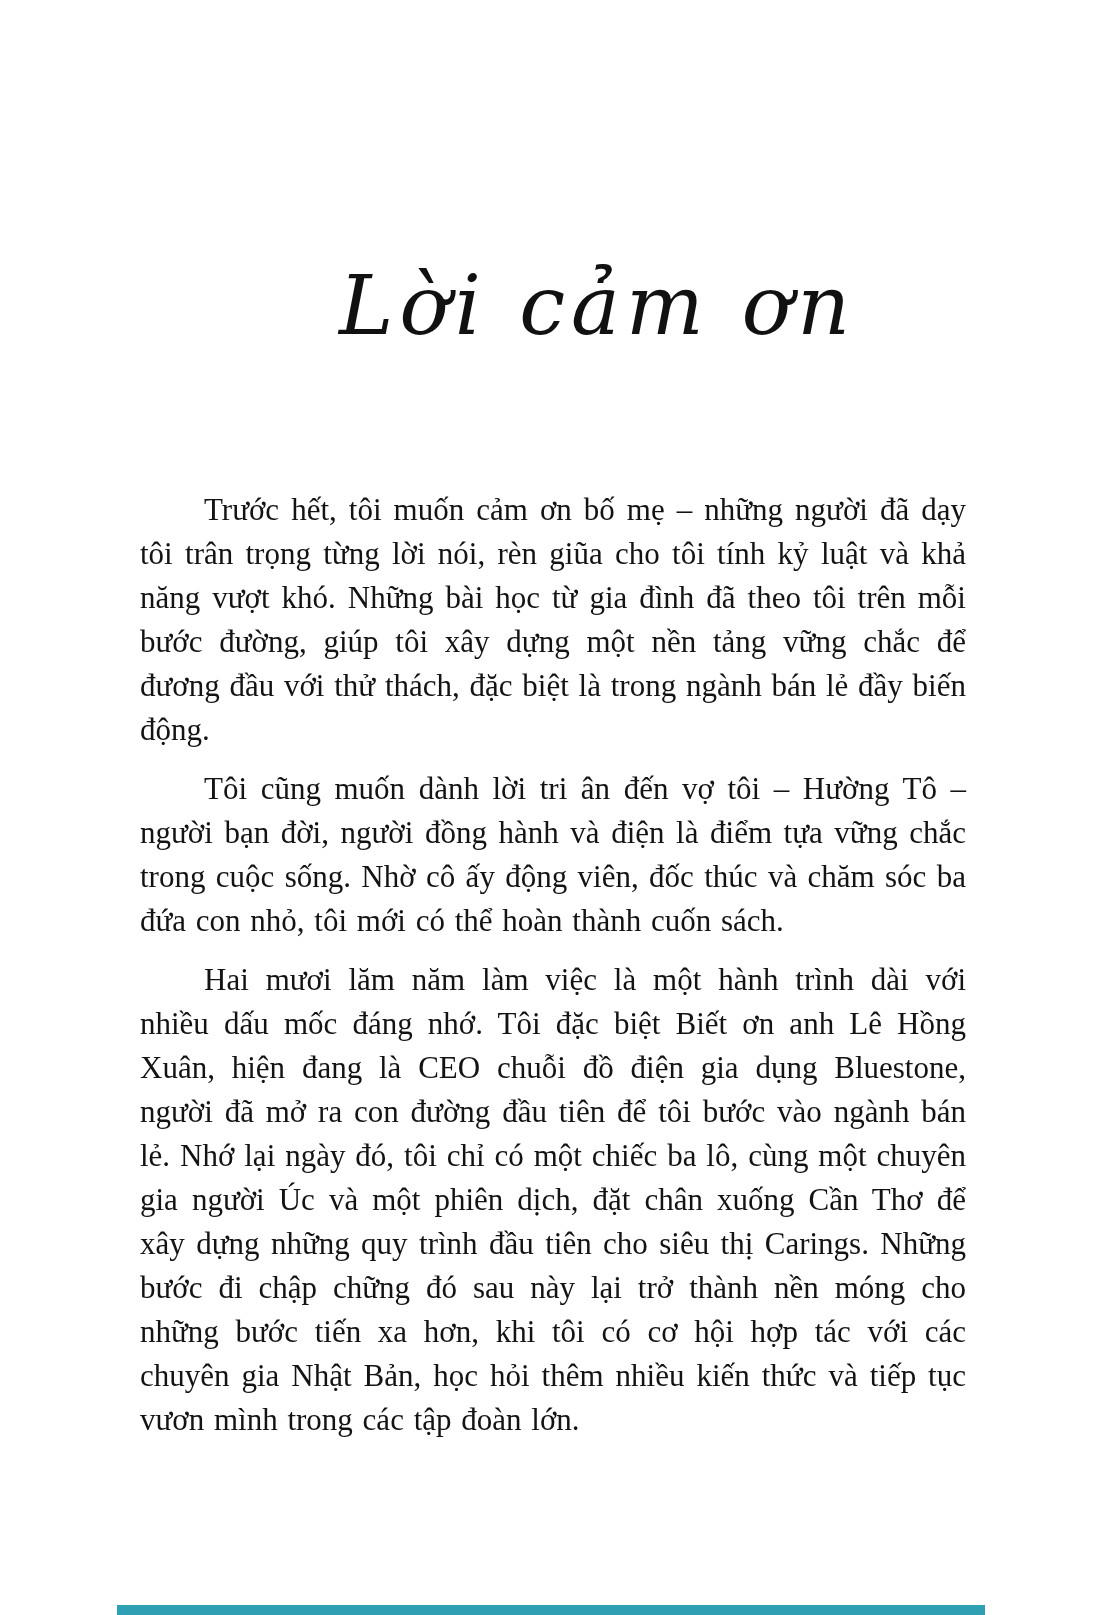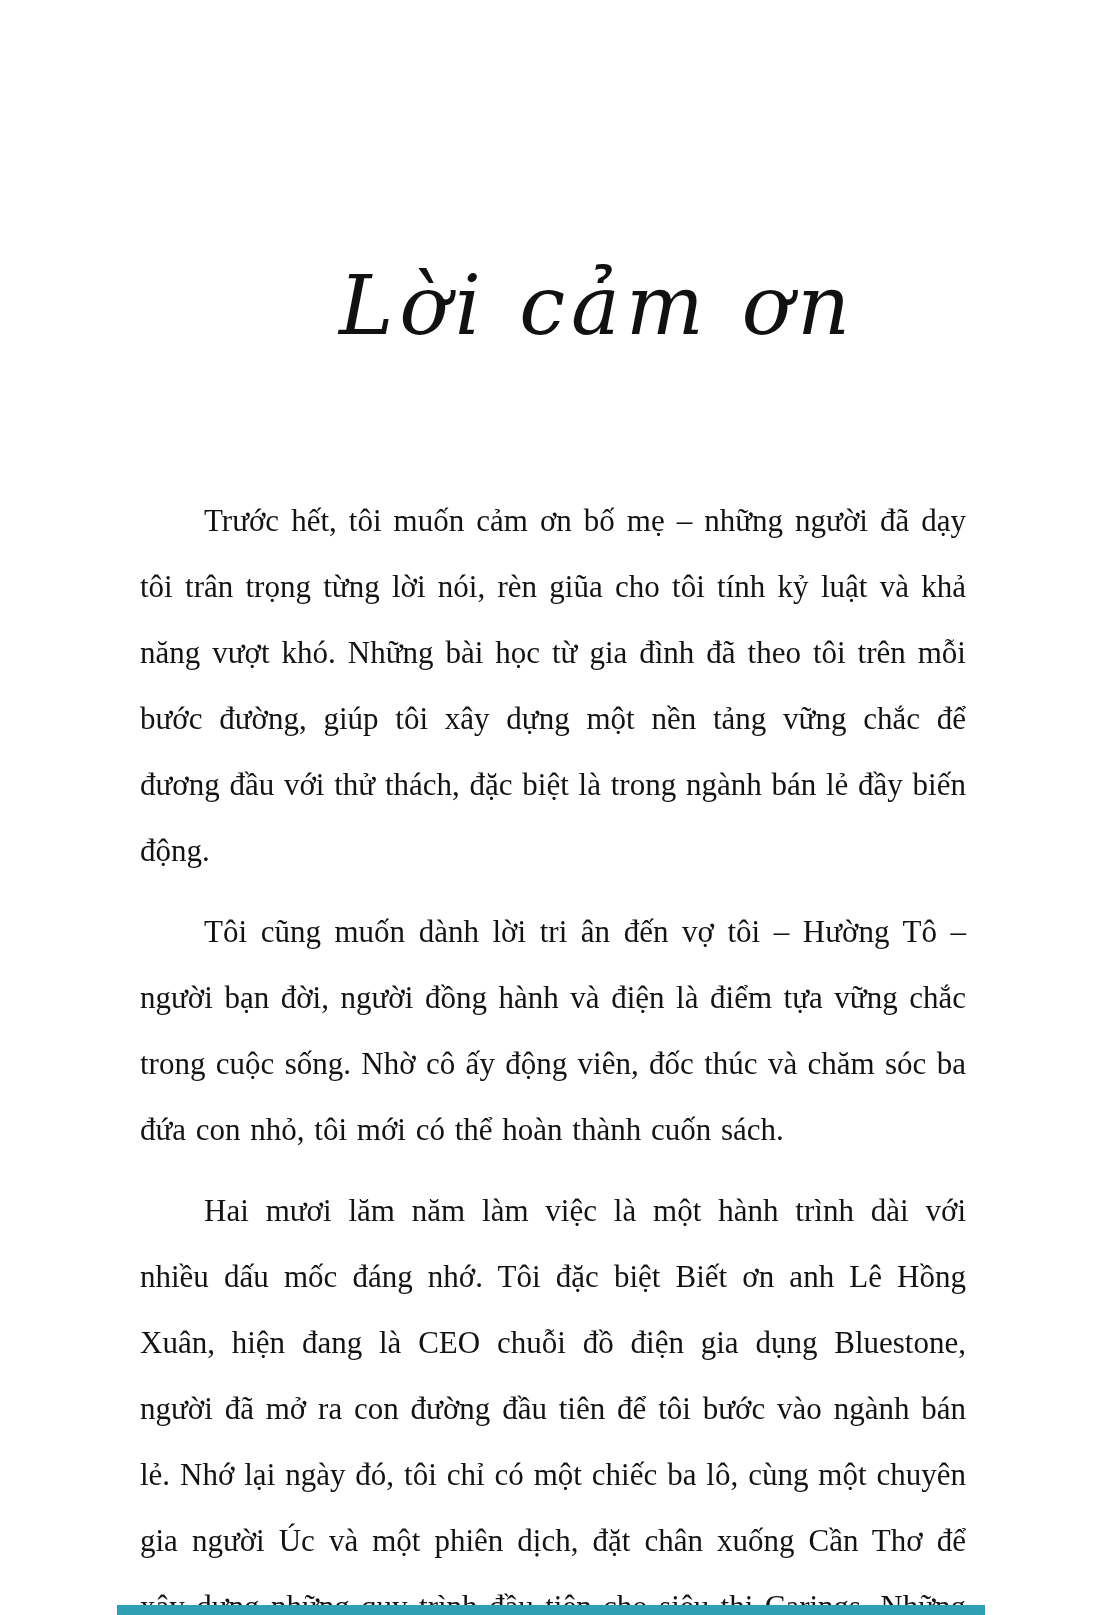--- a/index.html
+++ b/index.html
@@ -33,21 +33,21 @@
   }
   .content {
     position: absolute;
     top: 488px;
     left: 140px;
     width: 826px;
   }
   .content p {
     margin: 0 0 15px 0;
     font-size: 31px;
-    line-height: 66px;
+    line-height: 44px;
     text-align: justify;
     text-indent: 64px;
     word-spacing: 2px;
     color: #131313;
   }
   .footer-bar {
     position: absolute;
     bottom: 0;
     left: 117px;
     width: 868px;

